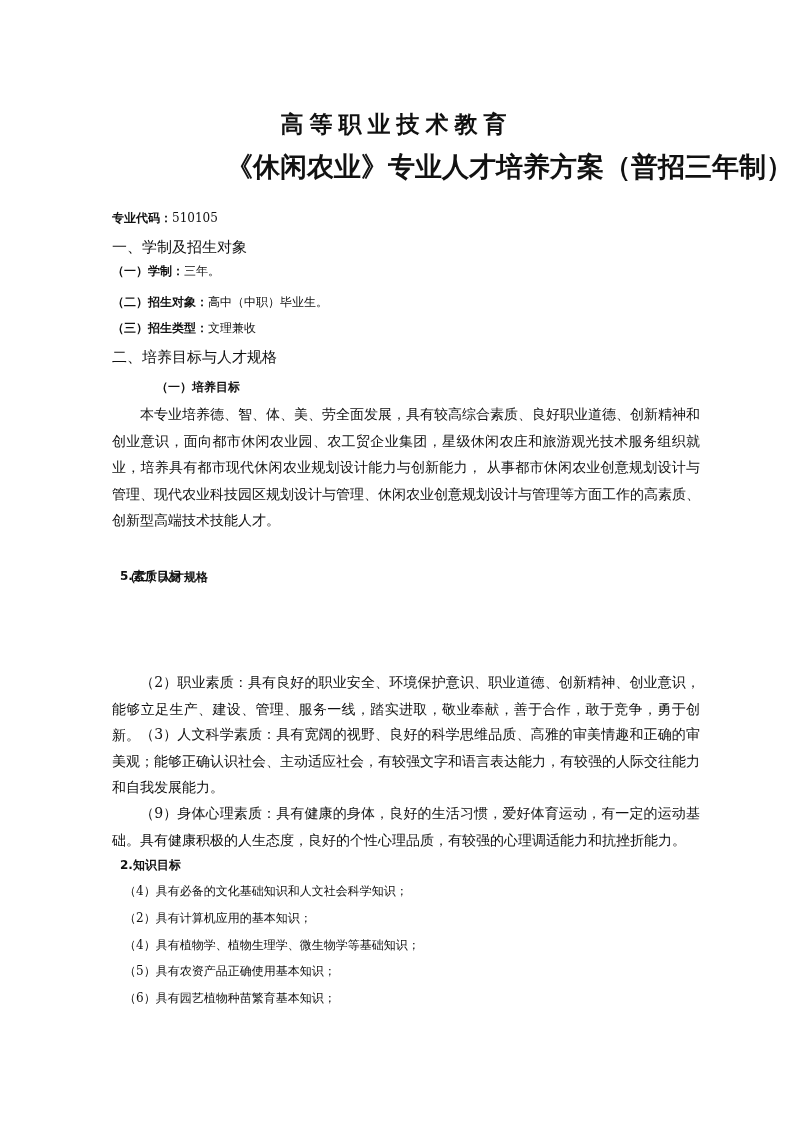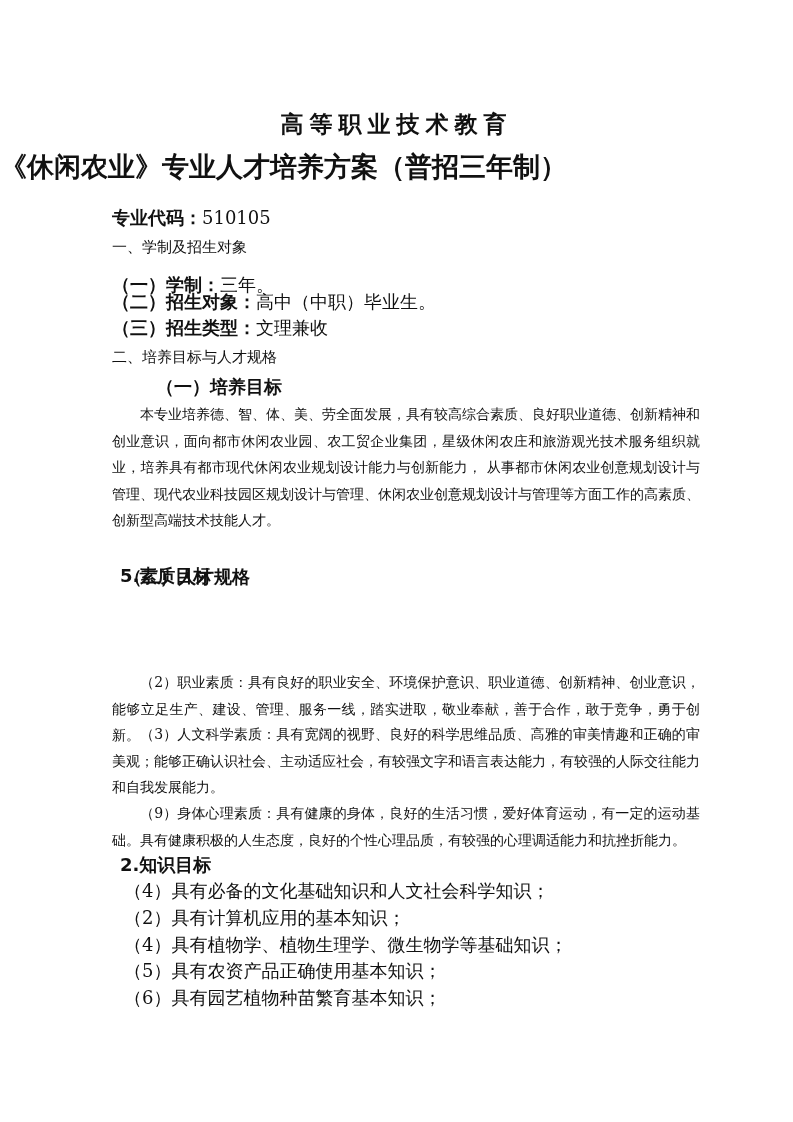--- a/index.html
+++ b/index.html
@@ -2,45 +2,45 @@
 <html><head>
 <meta charset="utf-8">
 <style>
   html, body { margin:0; padding:0; background:#ffffff; }
   body { width:793px; height:1122px; position:relative; overflow:hidden;
          font-family:"DejaVu Serif","Liberation Serif",serif; color:#111; }
   .page { position:absolute; left:0; top:0; width:663px; height:1122px; }
   .title1 { position:absolute; left:0; width:793px; top:110px; text-align:center;
             font-family:"DejaVu Sans","Liberation Sans",sans-serif; font-weight:bold;
             font-size:23px; letter-spacing:6px; line-height:28px; }
-  .title2 { position:absolute; left:0; width:793px; top:150px; text-align:left;
+  .title2 { position:absolute; left:0; width:793px; top:150px; text-align:right;
             font-family:"DejaVu Serif","Liberation Serif",serif; font-weight:bold;
             font-size:27px; line-height:34px; }
-  .line { position:absolute; left:112px; width:590px; font-size:18px; line-height:18px;
+  .line { position:absolute; left:112px; width:590px; font-size:12px; line-height:18px;
           white-space:nowrap; }
   .b { font-weight:bold; font-family:"DejaVu Sans","Liberation Sans",sans-serif; }
   .h1 { font-family:"DejaVu Sans","Liberation Sans",sans-serif; font-size:15px; }
   .para { position:absolute; left:112px; width:588px; font-size:14px; line-height:26.5px;
           text-indent:28px; text-align:justify; }
   .indent { left:124px;margin-top:28px; }
 </style>
 </head>
 <body>
 
 <div class="page">
   <div class="title1">高等职业技术教育</div>
   <div class="title2">《休闲农业》专业人才培养方案（普招三年制）</div>
 
   <div class="line" style="top:209px;">
     <span class="b">专业代码：</span><span>510105</span>
   </div>
 
   <div class="line h1" style="top:238px;">一、学制及招生对象</div>
 
-  <div class="line" style="top:276px;">
+  <div class="line" style="top:262px;">
     <span class="b">（一）学制：</span><span>三年。</span>
   </div>
   <div class="line" style="top:293px;">
     <span class="b">（二）招生对象：</span><span>高中（中职）毕业生。</span>
   </div>
   <div class="line" style="top:319px;">
     <span class="b">（三）招生类型：</span><span>文理兼收</span>
   </div>
 
   <div class="line h1" style="top:348px;">二、培养目标与人才规格</div>

